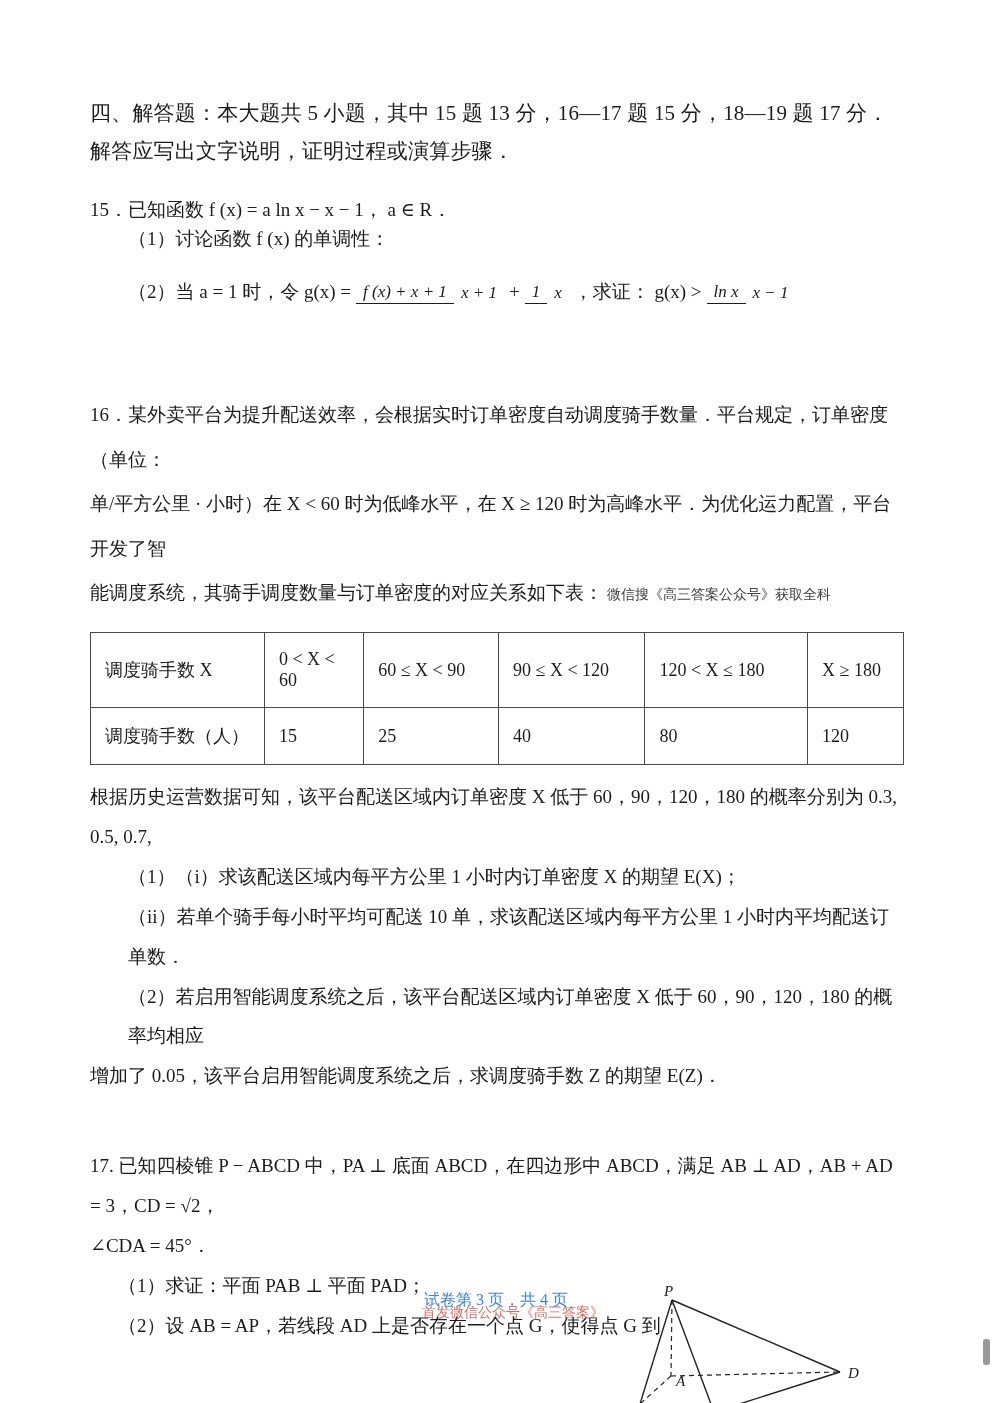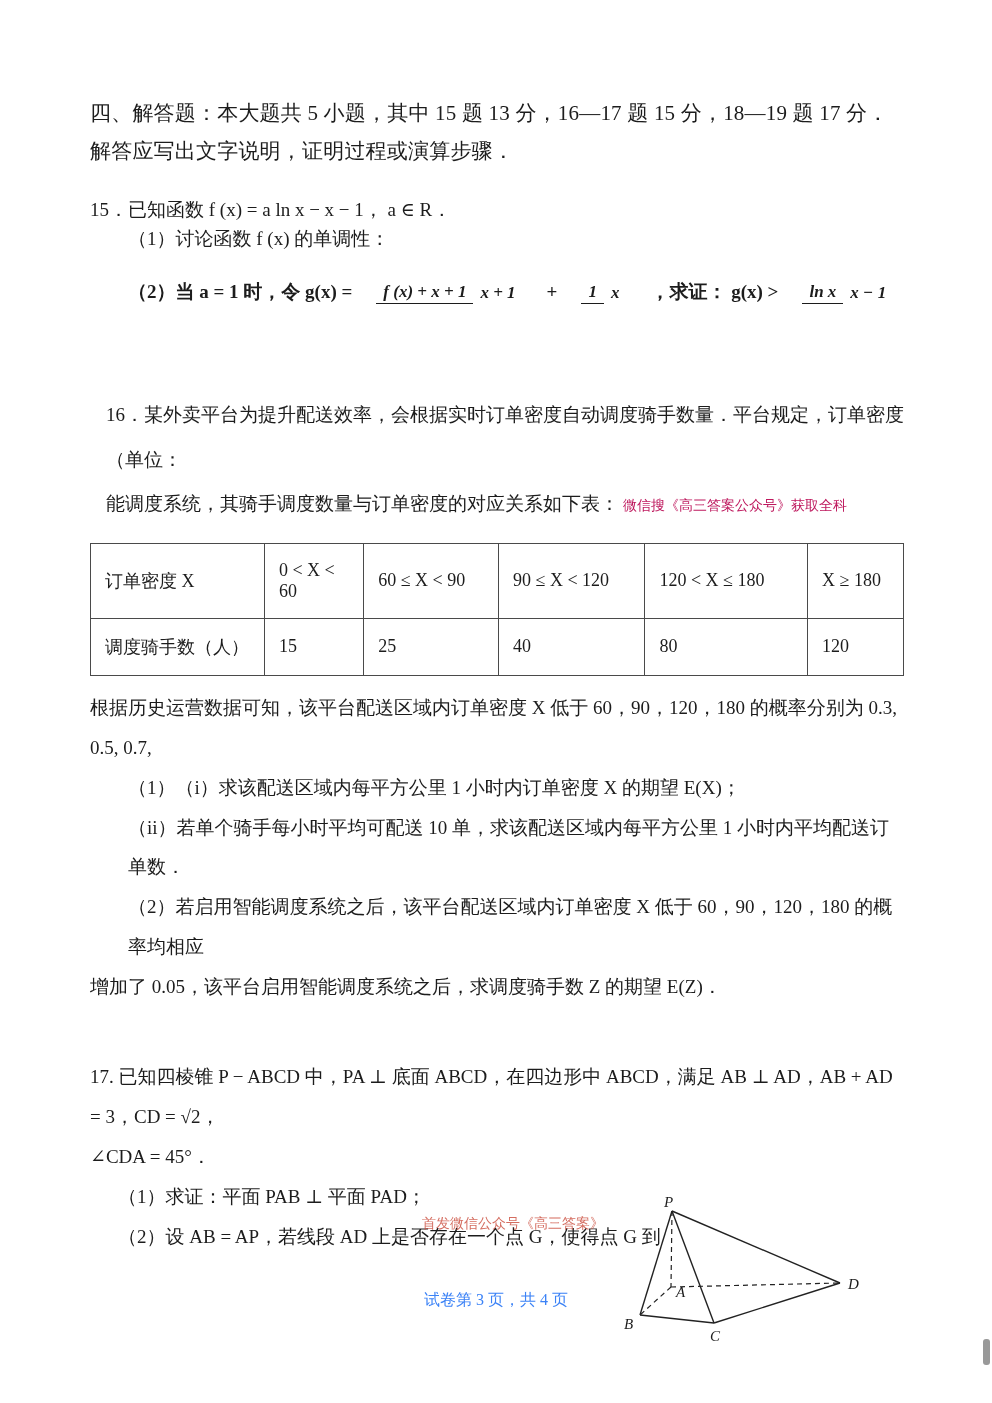--- a/index.html
+++ b/index.html
@@ -3,28 +3,28 @@
 <meta charset="utf-8">
 <style>
   html,body{margin:0;padding:0;background:#e9e9e9;}
   .page{position:relative;width:992px;height:1403px;margin:0 auto;background:#ffffff;
         font-family:"Liberation Serif","DejaVu Serif",serif;color:#1c1c1c;overflow:hidden;}
   .content{position:absolute;left:90px;top:95px;width:814px;}
   .hdr{font-weight:400;font-size:21px;line-height:1.8;letter-spacing:.2px;}
   .t{font-size:19px;line-height:1.55;} .mt24{margin-top:24px;} .mt28{} .mt86{margin-top:86px;} .mt50{margin-top:50px;}
   .part{padding-left:38px;}
   .part-sm{padding-left:28px;}
-  .lh46{line-height:2.35;margin-left:16px;}
+  .lh46{line-height:2.35;}
   .lh40{line-height:2.1;}
-  .flexline{display:flex;align-items:center;column-gap:24px;flex-wrap:wrap;font-weight:bold;}
+  .flexline{display:flex;align-items:center;column-gap:5px;flex-wrap:wrap;}
   .frac{display:inline-flex;flex-direction:row;align-items:center;justify-content:center;
         font-size:17px;font-style:italic;line-height:1.25;vertical-align:middle;}
   .frac .num{padding:0 7px 1px;border-bottom:1.4px solid #1c1c1c;}
   .frac .den{padding:1px 7px 0;}
-  .note{font-size:14px;color:#be185d;margin-left:4px;}
+  .note{font-size:14px;color:#404040;margin-left:4px;}
   table.grid{border-collapse:collapse;width:100%;margin:16px 0 12px;table-layout:fixed;}
   table.grid td{border:1.3px solid #4a4a4a;font-size:18px;padding:16px 8px 16px 14px;vertical-align:middle;}
   .q17wrap{position:relative;min-height:185px;}
   .figure{position:absolute;left:522px;top:-22px;}
   .watermark{position:absolute;left:332px;top:-2px;color:rgba(201,72,56,.8);font-size:14px;white-space:nowrap;}
   .footer{position:absolute;left:0;right:0;bottom:92px;text-align:center;font-size:16px;color:#3b82f6;}
   .artifact{position:absolute;right:2px;bottom:38px;width:7px;height:26px;background:#999;border-radius:3px;}
   svg text{font-family:"Liberation Serif","DejaVu Serif",serif;font-style:italic;font-size:15px;fill:#1c1c1c;}
 </style>
 </head>
@@ -49,36 +49,37 @@
         <span class="den">x</span>
       </span>
       <span>，求证：  g(x) &gt;</span>
       <span class="frac">
         <span class="num">ln x</span>
         <span class="den">x − 1</span>
       </span>
     </div>
 
     <div class="t mt86 lh46">16．某外卖平台为提升配送效率，会根据实时订单密度自动调度骑手数量．平台规定，订单密度（单位：</div>
+    <div class="t lh46">单/平方公里 · 小时）在 X &lt; 60 时为低峰水平，在 X ≥ 120 时为高峰水平．为优化运力配置，平台开发了智</div>
     <div class="t lh46">
       <span>能调度系统，其骑手调度数量与订单密度的对应关系如下表：</span><span class="note">微信搜《高三答案公众号》获取全科</span>
     </div>
 
     <table class="grid">
       <colgroup>
         <col style="width:21.4%">
           <col style="width:12.2%">
           <col style="width:16.6%">
         <col style="width:18.0%">
           <col style="width:20.0%">
           <col style="width:11.8%">
       </colgroup>
       <tbody>
           <tr>
-        <td>订单密度 X</td>
+        <td>调度骑手数 X</td>
         <td>0 &lt; X &lt; 60</td>
         <td>60 ≤ X &lt; 90</td>
         <td>90 ≤ X &lt; 120</td>
         <td>120 &lt; X ≤ 180</td>
         <td>X ≥ 180</td>
       </tr>
       <tr>
         <td>调度骑手数（人）</td>
         <td>15</td>
         <td>25</td>

